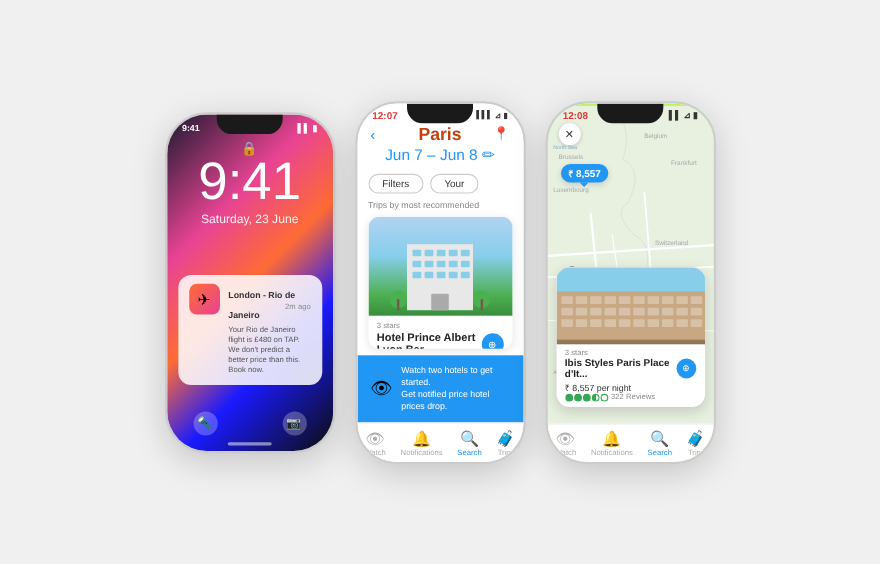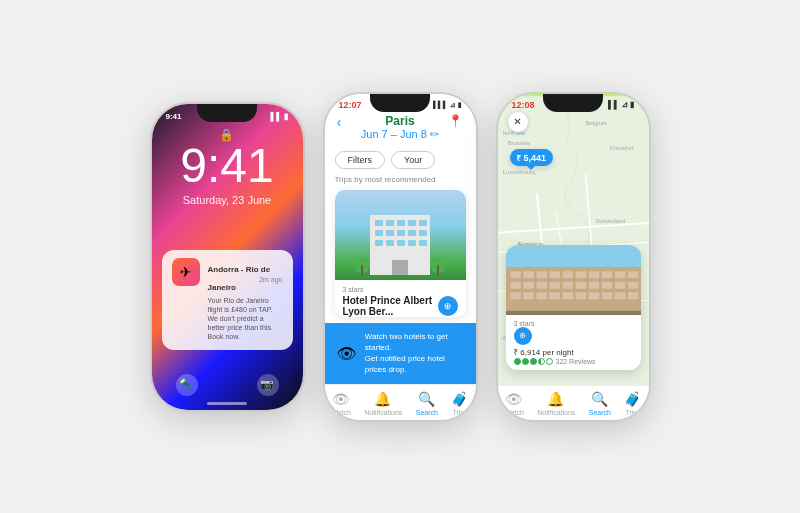--- a/index.html
+++ b/index.html
@@ -446,21 +446,21 @@
 
       <div style="position:absolute;top:38px;width:100%;text-align:center;">
         <div class="lock-big-time">9:41</div>
         <div class="lock-date">Saturday, 23 June</div>
       </div>
 
       <div class="lock-notification">
         <div class="notif-icon">✈</div>
         <div class="notif-content">
           <div>
-            <span class="notif-title">Andorra - Rio de Janeiro</span>
+            <span class="notif-title">London - Rio de Janeiro</span>
             <span class="notif-time">2m ago</span>
           </div>
           <div class="notif-body">Your Rio de Janeiro flight is £480 on TAP. We don't predict a better price than this. Book now.</div>
         </div>
       </div>
 
       <div class="lock-bottom">
         <div class="lock-bottom-icon">🔦</div>
         <div class="lock-bottom-icon">📷</div>
       </div>
@@ -476,22 +476,22 @@
         <span class="time">12:07</span>
         <div class="icons">
           <span>▌▌▌</span>
           <span>⊿</span>
           <span>▮</span>
         </div>
       </div>
 
       <div style="position:relative;text-align:center;padding:2px 10px 4px;">
         <span style="position:absolute;left:12px;top:2px;color:#2196f3;font-size:14px;">‹</span>
-        <div style="font-size:12px;font-weight:600;color:#15803d;">Paris</div>
-        <div style="font-size:11px;color:#2196f3;">Jun 7 – Jun 8 ✏</div>
+        <div style="font-size:16px;font-weight:600;color:#c2410c;">Paris</div>
+        <div style="font-size:14px;color:#2196f3;">Jun 7 – Jun 8 ✏</div>
         <span style="position:absolute;right:12px;top:2px;color:#2196f3;font-size:12px;">📍</span>
       </div>
 
       <div class="filter-row">
         <button class="filter-btn">Filters</button>
         <button class="filter-btn">Your</button>
       </div>
 
       <div class="hotels-sort">Trips by most recommended</div>
 
@@ -604,21 +604,21 @@
           <span>▌▌</span>
           <span>⊿</span>
           <span>▮</span>
         </div>
       </div>
 
       <div class="map-close">✕</div>
 
       <div class="price-tag highlighted" style="top:55px;left:12px;">
         <span class="rupee">₹</span>
-        <span> 5,441</span>
+        <span> 8,557</span>
       </div>
       <div class="price-tag" style="top:160px;right:20px;">
         <span class="rupee">₹</span>
         <span> 5,405</span>
       </div>
 
       <div class="map-filters-btn" style="top:185px;right:20px;">Filters</div>
 
       <div class="map-hotel-card">
         <div class="map-hotel-img">
@@ -656,23 +656,24 @@
             <rect x="80" y="49" width="12" height="8" fill="rgba(255,255,255,0.3)" rx="1"></rect>
             <rect x="95" y="49" width="12" height="8" fill="rgba(255,255,255,0.3)" rx="1"></rect>
             <rect x="110" y="49" width="12" height="8" fill="rgba(255,255,255,0.3)" rx="1"></rect>
             <rect x="125" y="49" width="12" height="8" fill="rgba(255,255,255,0.3)" rx="1"></rect>
             <rect x="140" y="49" width="12" height="8" fill="rgba(255,255,255,0.3)" rx="1"></rect>
           </svg>
         </div>
         <div class="map-hotel-info">
           <div class="map-hotel-stars">3 stars</div>
           <div class="map-hotel-name-row">
+            <div class="map-hotel-name">Ibis Styles Paris Place d'It...</div>
             <div class="map-watch-icon">⊕</div>
           </div>
-          <div class="map-hotel-price">₹ 6,914 per night</div>
+          <div class="map-hotel-price">₹ 8,557 per night</div>
           <div class="map-hotel-reviews">
             <div class="tripadvisor-rating">
               <div class="ta-circle full"></div>
               <div class="ta-circle full"></div>
               <div class="ta-circle full"></div>
               <div class="ta-circle half"></div>
               <div class="ta-circle empty"></div>
             </div>
             <span class="review-count">322 Reviews</span>
           </div>

